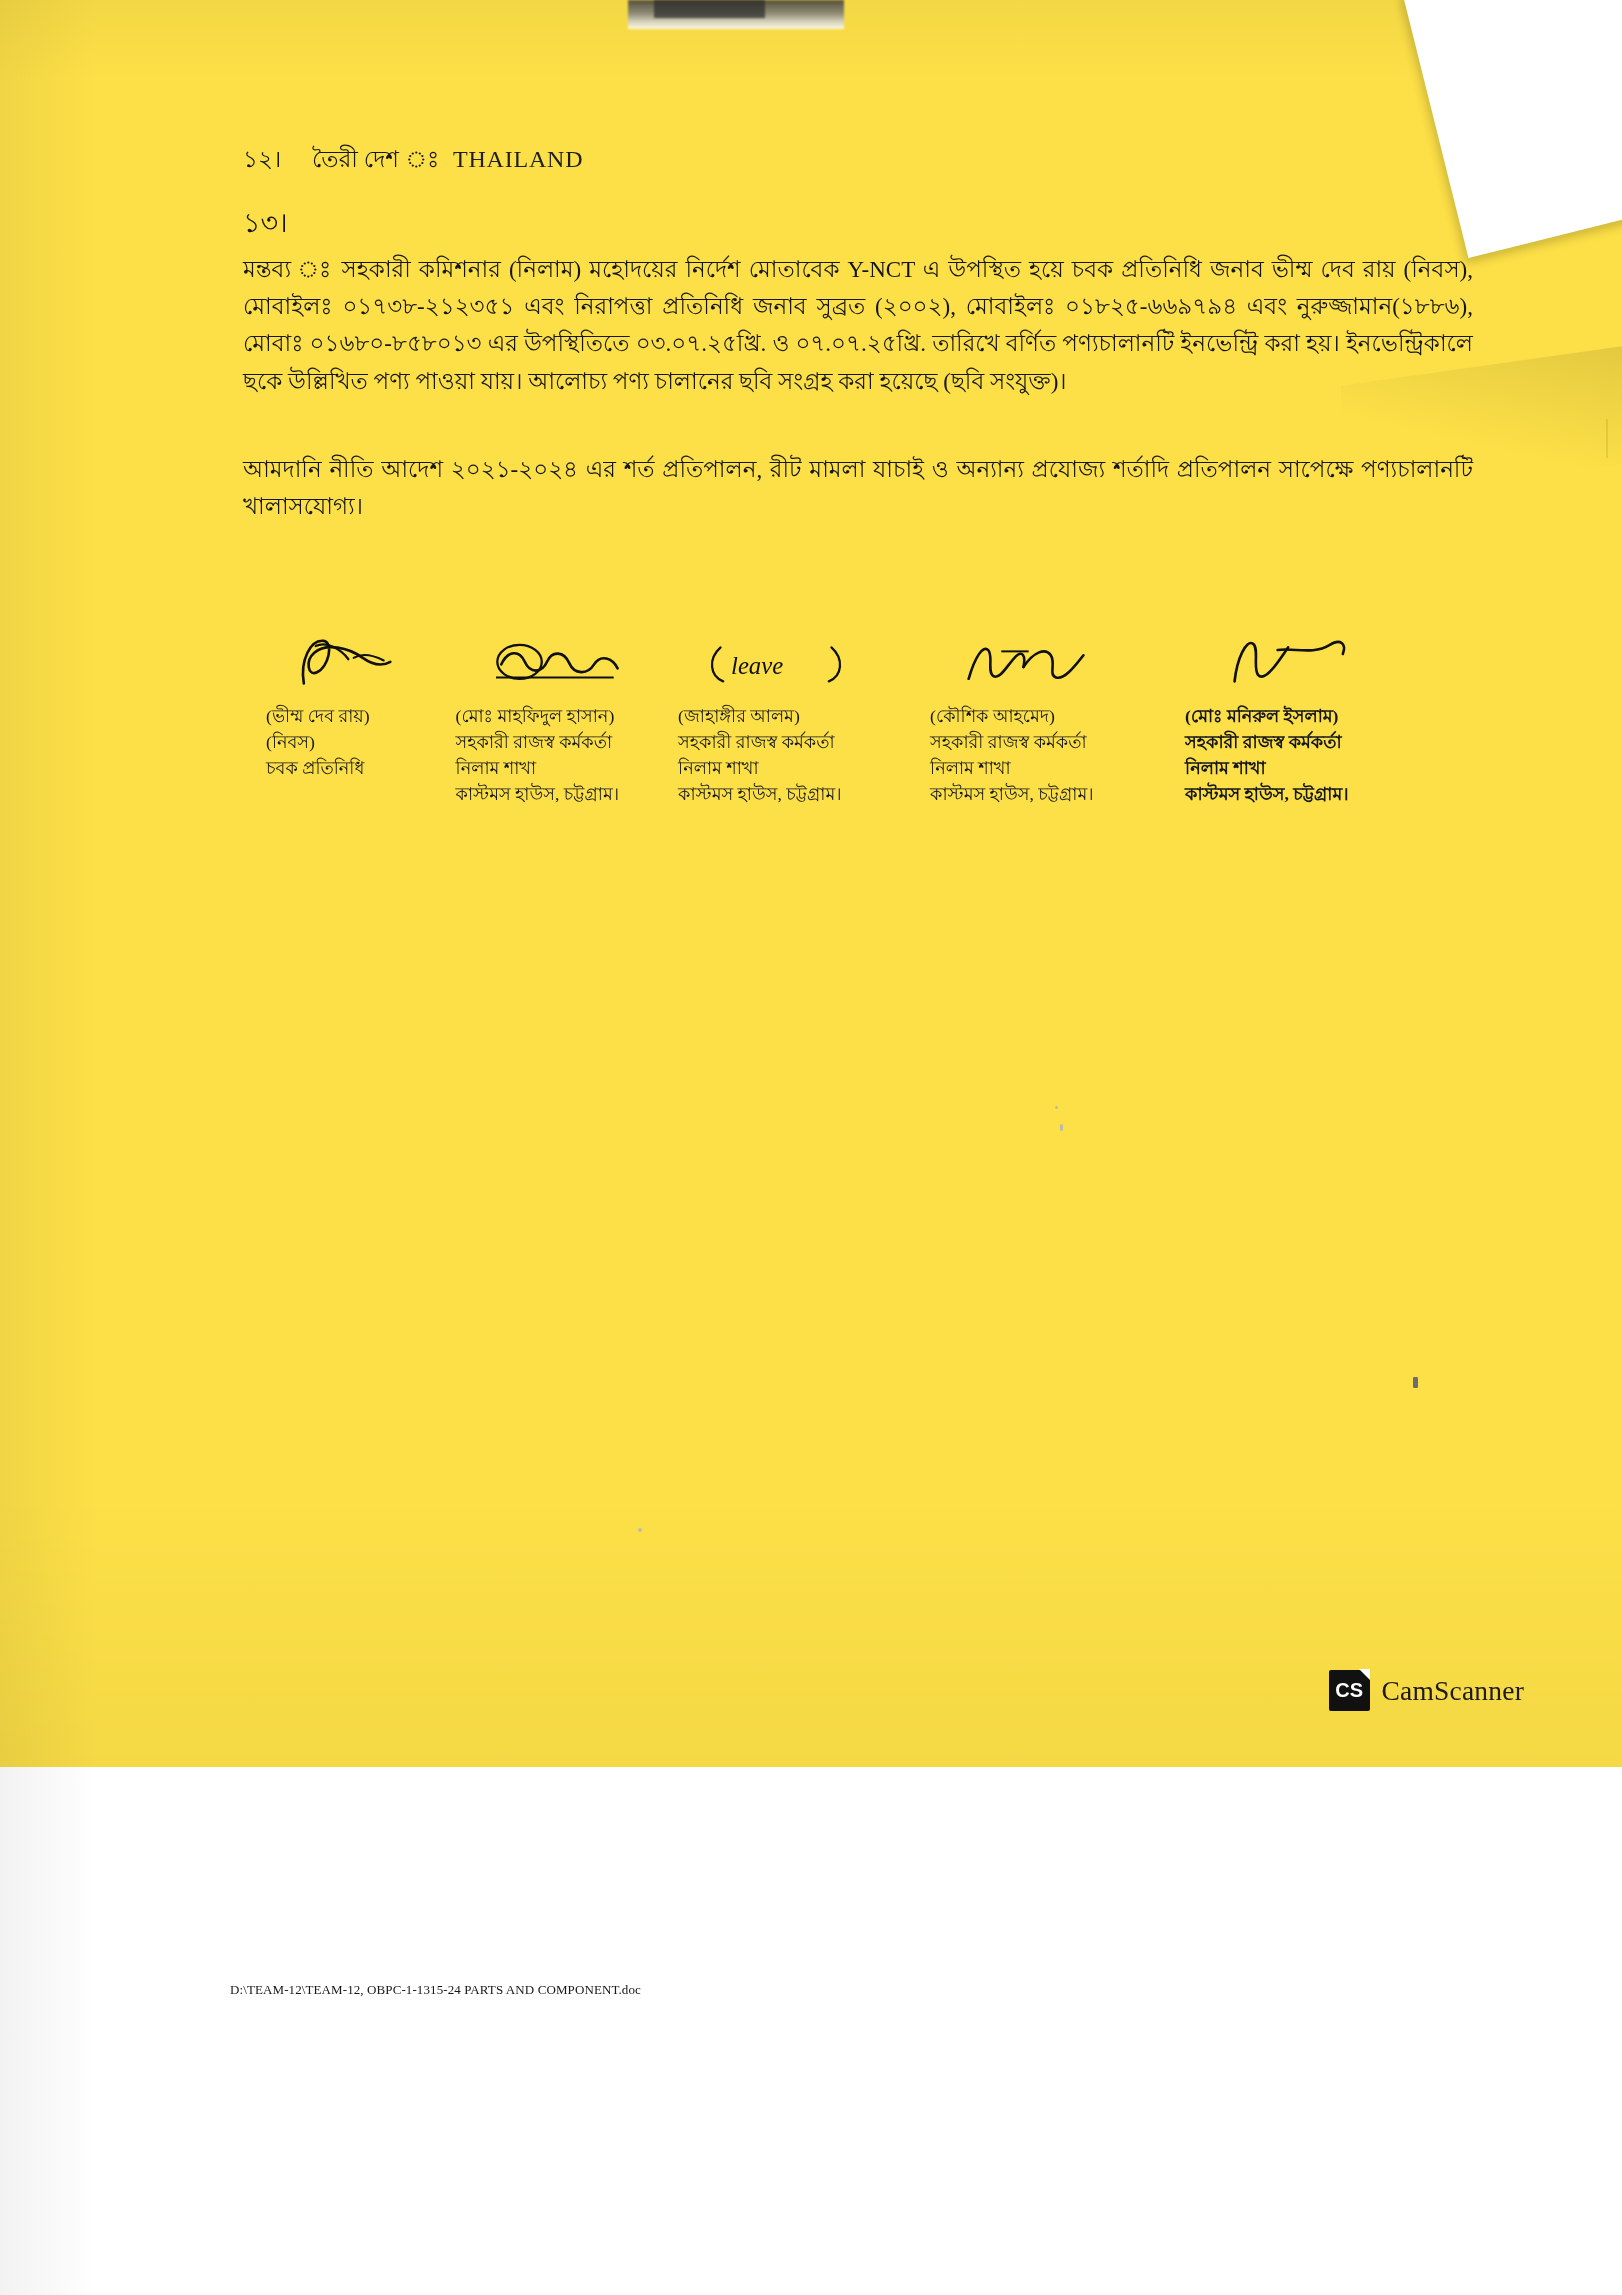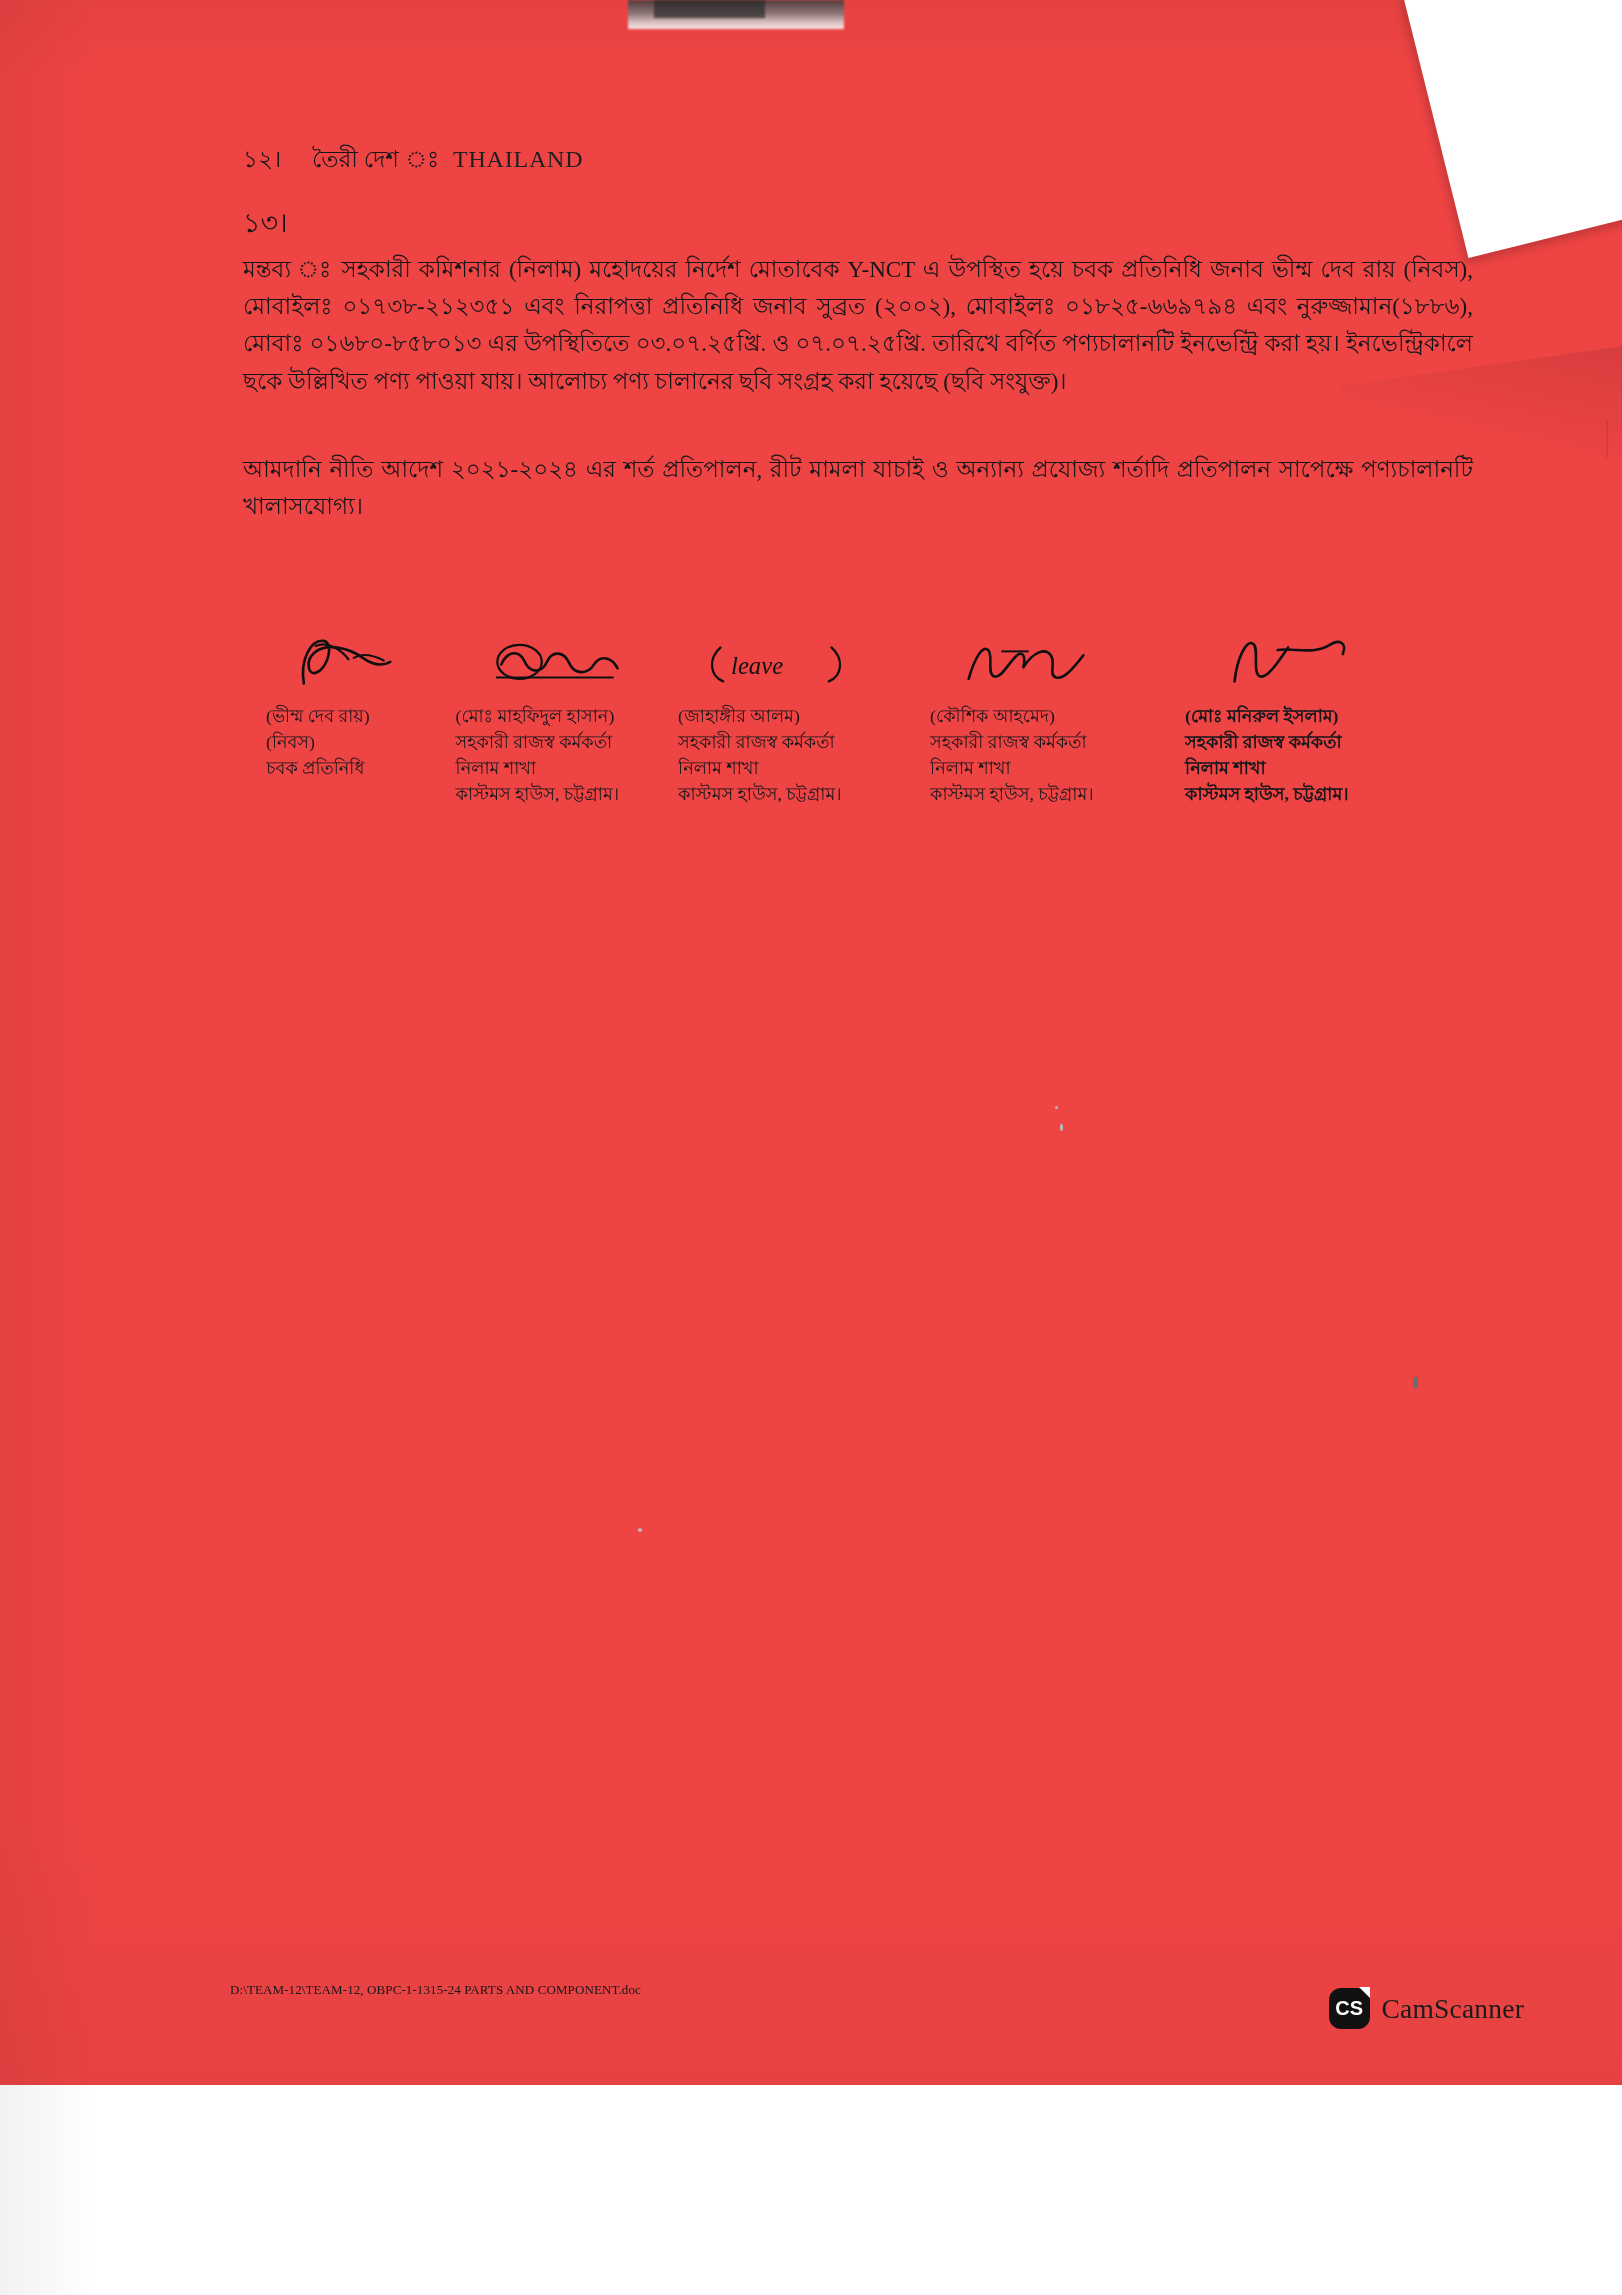--- a/index.html
+++ b/index.html
@@ -14,22 +14,22 @@
     font-family: "Liberation Serif", serif;
     color: #111;
     overflow: hidden;
   }
 
   
   .page {
     position: absolute;
     left: 0; top: 0;
     width: 1622px;
-    height: 2085px;
-    background: #ef4444;
+    height: 1767px;
+    background: #fde047;
   }
   
   .scan-shade-left {
     position: absolute; left: 0; top: 0; width: 98px; height: 2295px;
     background: linear-gradient(to right, rgba(0,0,0,0.05), rgba(0,0,0,0));
     pointer-events: none;
   }
   .scan-shade-bottom {
     position: absolute; left: 0; bottom: 0; width: 1622px; height: 275px;
     background: linear-gradient(to top, rgba(0,0,0,0.035), rgba(0,0,0,0));
@@ -211,21 +211,21 @@
   .cs-badge {
     width: 41px; height: 41px;
     background: #111;
     color: #fff;
     font-family: "Liberation Sans", sans-serif;
     font-weight: bold;
     font-size: 20px;
     display: flex;
     align-items: center;
     justify-content: center;
-    border-radius: 12px;
+    border-radius: 2px;
     position: relative;
   }
   .cs-badge::after {
     content: "";
     position: absolute;
     right: -0.7px; top: -0.7px;
     width: 0; height: 0;
     border-left: 11px solid transparent;
     border-top: 11px solid #ffffff;
   }

